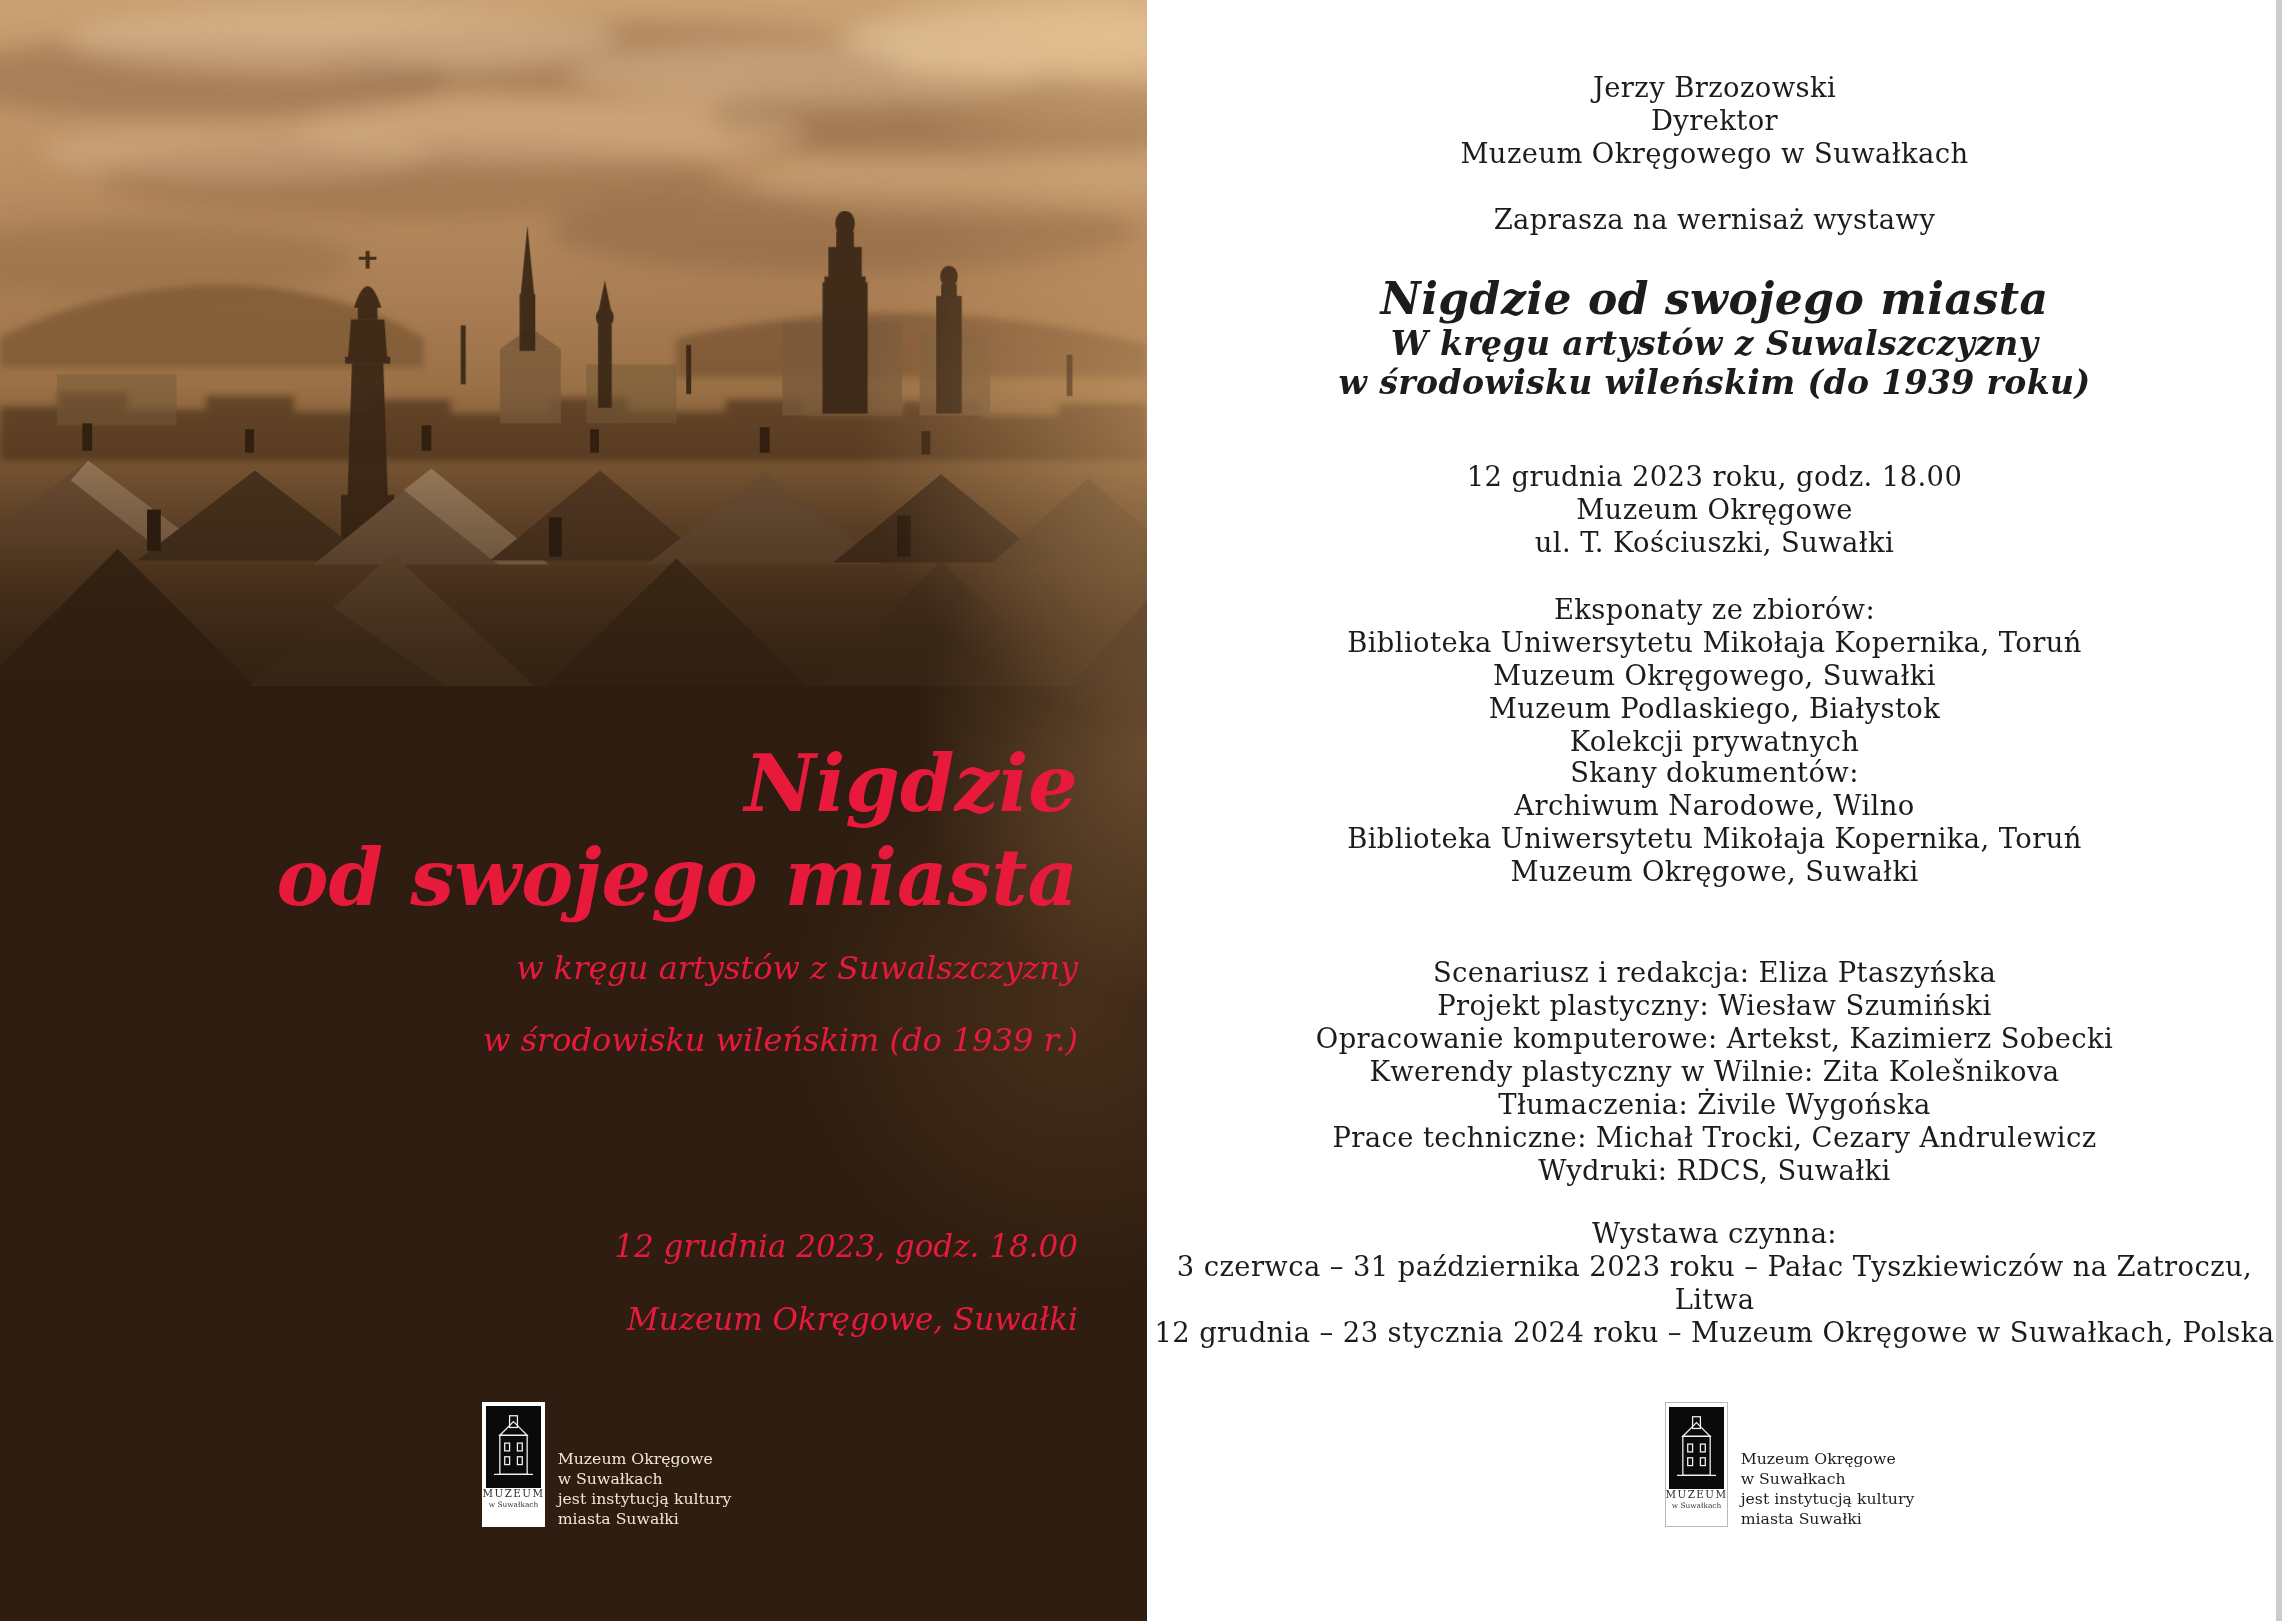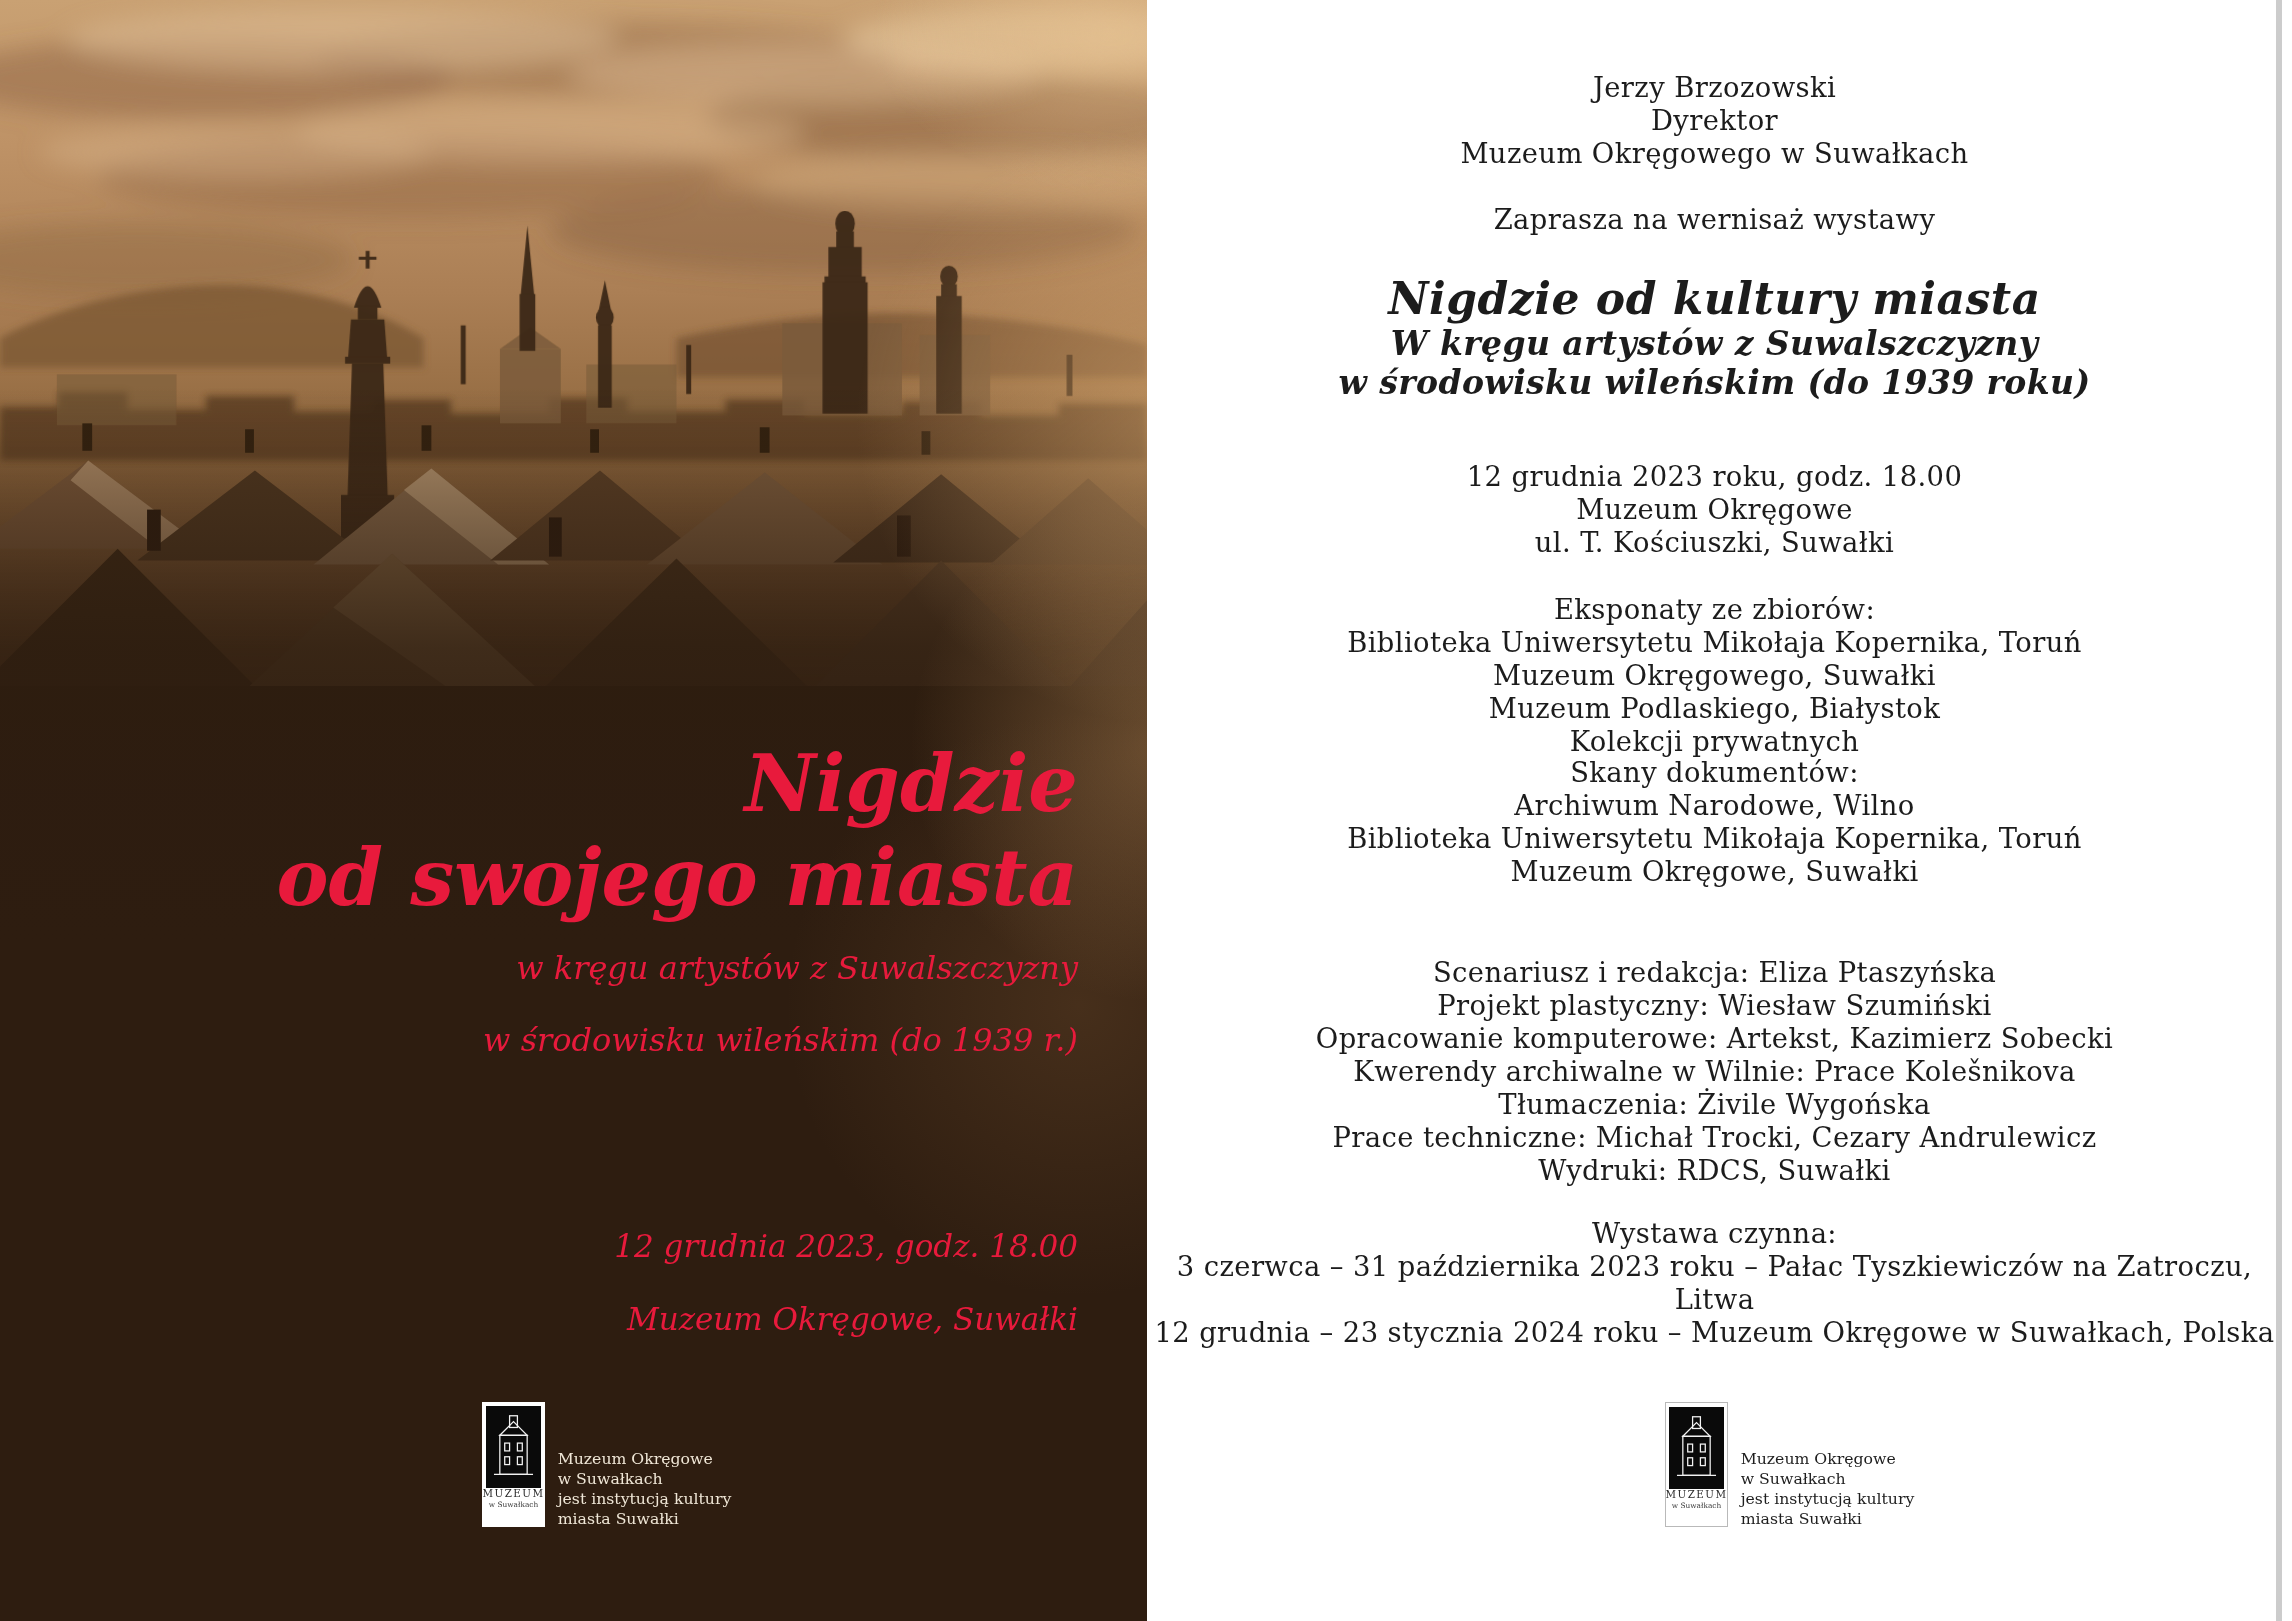--- a/index.html
+++ b/index.html
@@ -227,21 +227,21 @@
 
     <div class="r-block r-header">
       <div>Jerzy Brzozowski</div>
       <div>Dyrektor</div>
       <div>Muzeum Okręgowego w Suwałkach</div>
     </div>
 
     <div class="r-block r-invite">Zaprasza na wernisaż wystawy</div>
 
     <div class="r-block r-titleblock">
-      <div class="r-title-main">Nigdzie od kultury miasta</div>
+      <div class="r-title-main">Nigdzie od swojego miasta</div>
       <div class="r-title-sub">W kręgu artystów z Suwalszczyzny</div>
       <div class="r-title-sub">w środowisku wileńskim (do 1939 roku)</div>
     </div>
 
     <div class="r-block r-event">
       <div>12 grudnia 2023 roku, godz. 18.00</div>
       <div>Muzeum Okręgowe</div>
       <div>ul. T. Kościuszki, Suwałki</div>
     </div>
 
@@ -257,21 +257,21 @@
       <div>Skany dokumentów:</div>
       <div>Archiwum Narodowe, Wilno</div>
       <div>Biblioteka Uniwersytetu Mikołaja Kopernika, Toruń</div>
       <div>Muzeum Okręgowe, Suwałki</div>
     </div>
 
     <div class="r-block r-credits">
       <div>Scenariusz i redakcja: Eliza Ptaszyńska</div>
       <div>Projekt plastyczny: Wiesław Szumiński</div>
       <div>Opracowanie komputerowe: Artekst, Kazimierz Sobecki</div>
-      <div>Kwerendy archiwalne w Wilnie: Prace Kolešnikova</div>
+      <div>Kwerendy plastyczny w Wilnie: Zita Kolešnikova</div>
       <div>Tłumaczenia: Żivile Wygońska</div>
       <div>Prace techniczne: Michał Trocki, Cezary Andrulewicz</div>
       <div>Wydruki: RDCS, Suwałki</div>
     </div>
 
     <div class="r-block r-schedule">
       <div>Wystawa czynna:</div>
       <div>3 czerwca – 31 października 2023 roku – Pałac Tyszkiewiczów na Zatroczu, Litwa</div>
       <div>12 grudnia – 23 stycznia 2024 roku – Muzeum Okręgowe w Suwałkach, Polska</div>
     </div>

